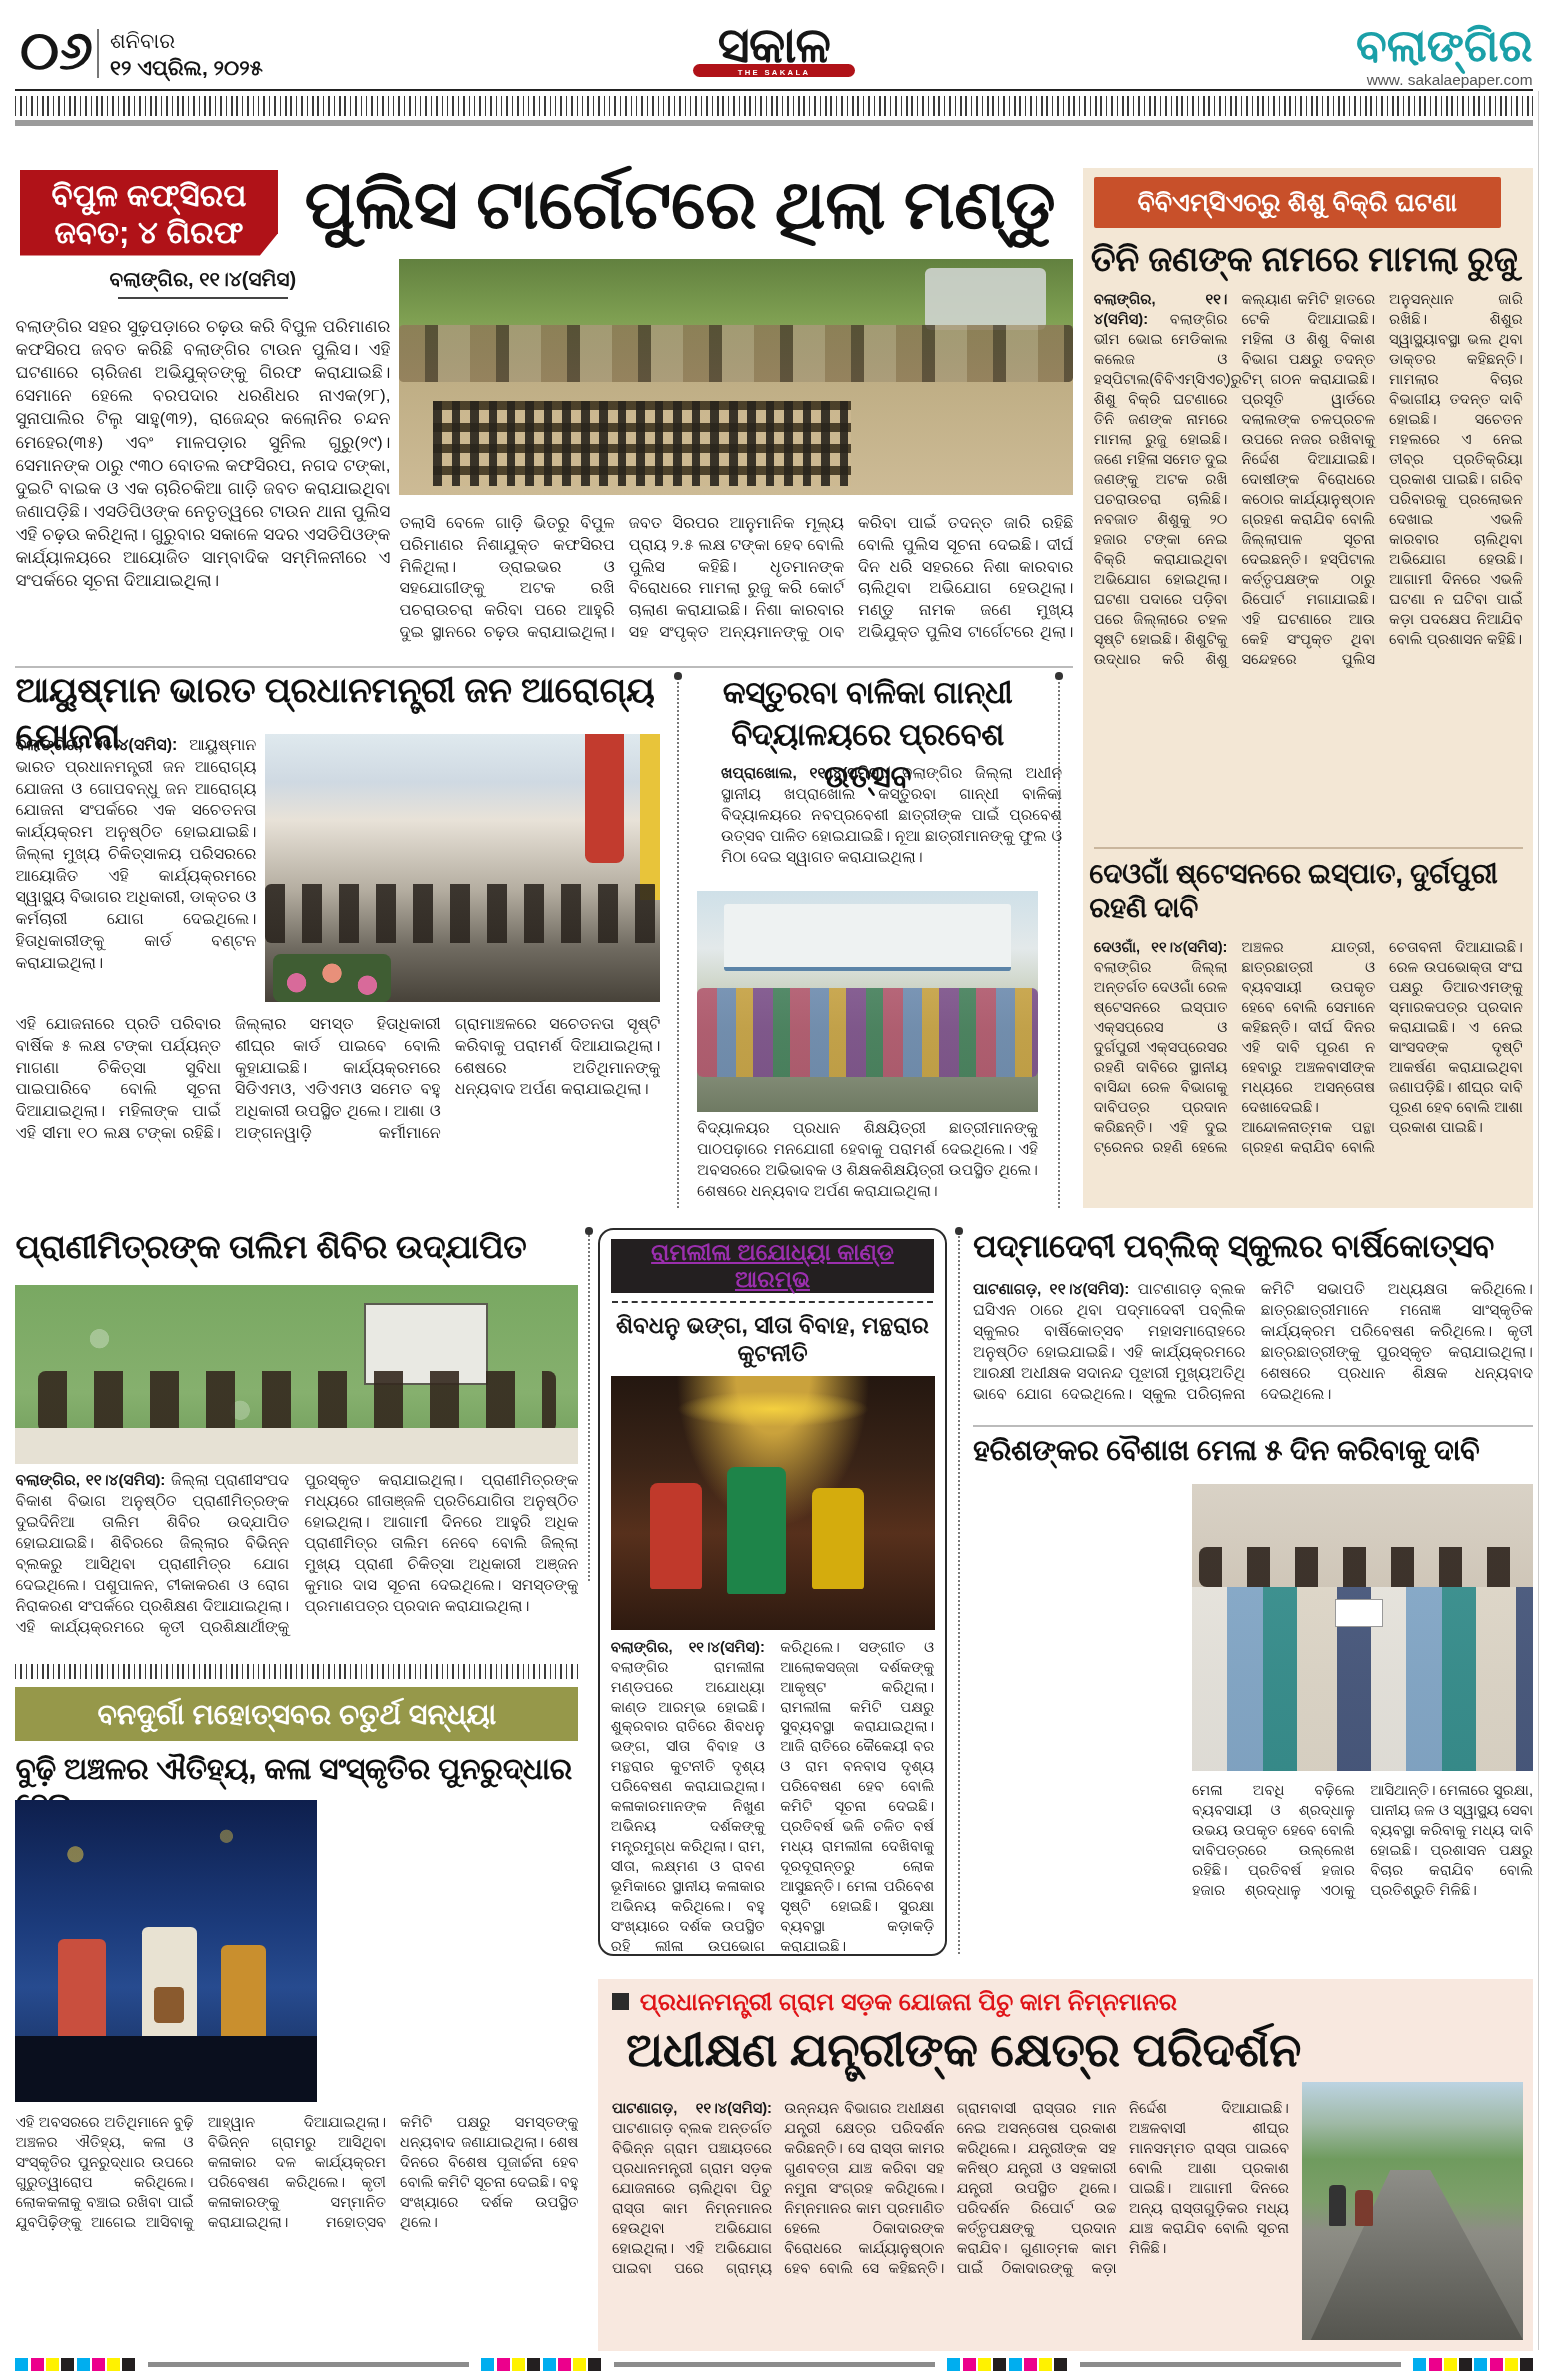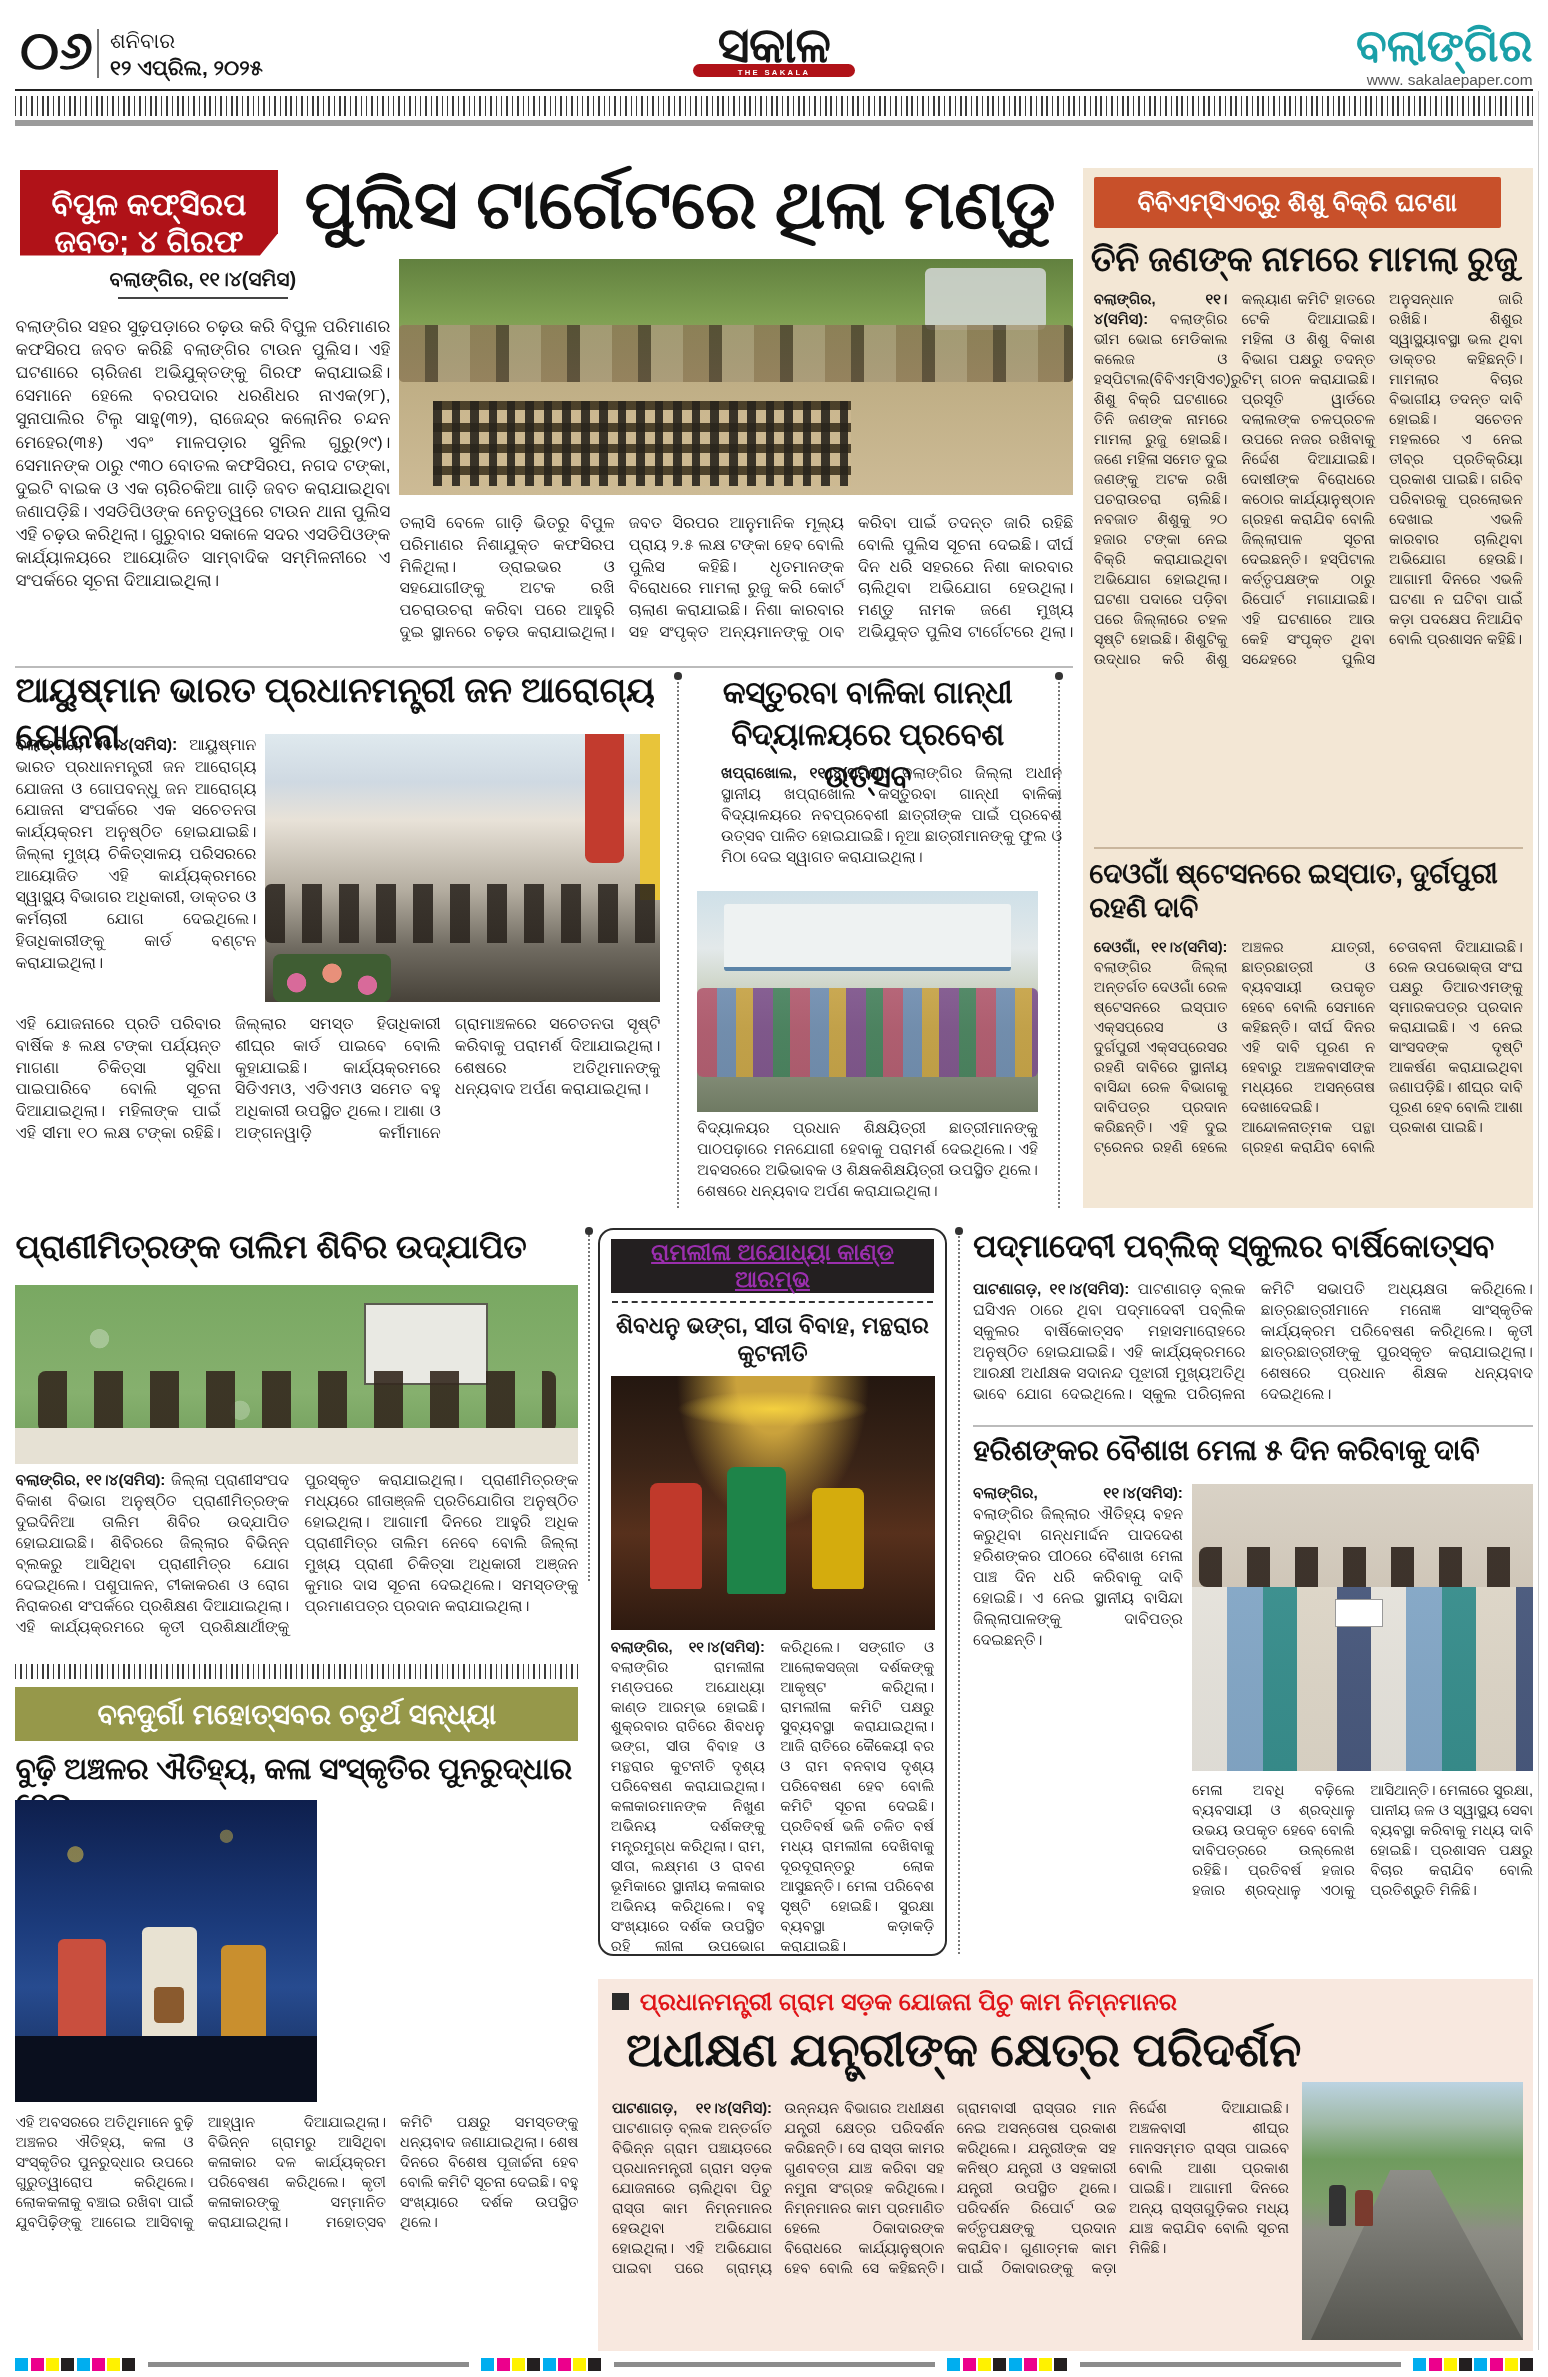--- a/index.html
+++ b/index.html
@@ -35,21 +35,21 @@
   #ed-name{right:15.4px;top:20px;font-size:45px;font-weight:800;color:var(--teal);text-align:right;}
   #ed-web{right:15.4px;top:71px;font-size:15.4px;color:#555;}
   #hd-rule{left:15.4px;top:89px;width:1518px;height:2.3px;background:#222;}
   #hd-stripes{left:15.4px;top:96px;width:1518px;height:20px;}
   #hd-gray{left:15.4px;top:120px;width:1518px;height:6.2px;background:var(--gray);}
   #redge{left:1538px;top:91px;width:0.8px;height:2259px;background:#ccc;}
 
   
   #lead{left:15.4px;top:168px;width:1058px;height:497px;}
   #lead .kicker{position:absolute;left:4.6px;top:1.5px;width:258px;height:86px;background:var(--red);
-    clip-path:polygon(0 0,100% 0,100% 74%,93% 100%,0 100%);color:#fff;text-align:center;padding-top:16px;}
+    clip-path:polygon(0 0,100% 0,100% 74%,93% 100%,0 100%);color:#fff;text-align:center;padding-top:7px;}
   #lead .kicker div{font-size:31px;font-weight:800;line-height:1.2;}
   #lead .headline{position:absolute;left:271px;top:-6.2px;width:787px;font-size:68px;text-align:center;line-height:1.25;}
   #lead .byline{position:absolute;left:0;top:100px;width:375px;text-align:center;font-size:20px;font-weight:700;}
   #lead .byline::after{content:"";display:block;width:170px;height:1.5px;background:#444;margin:6.2px auto 0;}
   #lead .b1{position:absolute;left:0;top:147px;width:375px;height:349px;font-size:17px;}
   #lead .b2{position:absolute;left:384px;top:344px;width:674px;height:151px;font-size:16px;}
   #ph-lead{left:399px;top:259px;width:674px;height:236px;background:
     linear-gradient(180deg,#62813f 0%,#7fa052 26%,#9aa36e 40%,#bfae85 52%,#cdbb96 100%);}
   #ph-lead .crowd{left:0;top:28%;width:100%;height:24%;
     background:repeating-linear-gradient(90deg,#8e7b57 0 26px,#4f4430 26px 39px,#a89a78 39px 71px);opacity:.85;border-radius:4.6px;}
@@ -312,24 +312,20 @@
     <div class="head hl">ପଦ୍ମାଦେବୀ ପବ୍ଲିକ୍ ସ୍କୁଲର ବାର୍ଷିକୋତ୍ସବ</div>
     <div class="body jt cols2">
       <span class="dl">ପାଟଣାଗଡ଼, ୧୧।୪(ସମିସ):</span>
       <span>ପାଟଣାଗଡ଼ ବ୍ଲକ ଘସିଏନ ଠାରେ ଥିବା ପଦ୍ମାଦେବୀ ପବ୍ଲିକ ସ୍କୁଲର ବାର୍ଷିକୋତ୍ସବ ମହାସମାରୋହରେ ଅନୁଷ୍ଠିତ ହୋଇଯାଇଛି। ଏହି କାର୍ଯ୍ୟକ୍ରମରେ ଆରକ୍ଷୀ ଅଧୀକ୍ଷକ ସଦାନନ୍ଦ ପୂଝାରୀ ମୁଖ୍ୟଅତିଥି ଭାବେ ଯୋଗ ଦେଇଥିଲେ। ସ୍କୁଲ ପରିଚାଳନା କମିଟି ସଭାପତି ଅଧ୍ୟକ୍ଷତା କରିଥିଲେ। ଛାତ୍ରଛାତ୍ରୀମାନେ ମନୋଜ୍ଞ ସାଂସ୍କୃତିକ କାର୍ଯ୍ୟକ୍ରମ ପରିବେଷଣ କରିଥିଲେ। କୃତୀ ଛାତ୍ରଛାତ୍ରୀଙ୍କୁ ପୁରସ୍କୃତ କରାଯାଇଥିଲା। ଶେଷରେ ପ୍ରଧାନ ଶିକ୍ଷକ ଧନ୍ୟବାଦ ଦେଇଥିଲେ।</span>
     </div>
   </div>
   <div class="abs" id="prule"></div>
 
   <div class="abs" id="hari">
     <div class="head hl">ହରିଶଙ୍କର ବୈଶାଖ ମେଳା ୫ ଦିନ କରିବାକୁ ଦାବି</div>
-    <div class="b1 jt">
-      <span class="dl">ବଲାଙ୍ଗିର, ୧୧।୪(ସମିସ):</span>
-      <span>ବଲାଙ୍ଗିର ଜିଲ୍ଲାର ଐତିହ୍ୟ ବହନ କରୁଥିବା ଗନ୍ଧମାର୍ଦ୍ଦନ ପାଦଦେଶ ହରିଶଙ୍କର ପୀଠରେ ବୈଶାଖ ମେଳା ପାଞ୍ଚ ଦିନ ଧରି କରିବାକୁ ଦାବି ହୋଇଛି। ଏ ନେଇ ସ୍ଥାନୀୟ ବାସିନ୍ଦା ଜିଲ୍ଲାପାଳଙ୍କୁ ଦାବିପତ୍ର ଦେଇଛନ୍ତି।</span>
-    </div>
     <div class="b2 jt cols2"><span>ମେଳା ଅବଧି ବଢ଼ିଲେ ବ୍ୟବସାୟୀ ଓ ଶ୍ରଦ୍ଧାଳୁ ଉଭୟ ଉପକୃତ ହେବେ ବୋଲି ଦାବିପତ୍ରରେ ଉଲ୍ଲେଖ ରହିଛି। ପ୍ରତିବର୍ଷ ହଜାର ହଜାର ଶ୍ରଦ୍ଧାଳୁ ଏଠାକୁ ଆସିଥାନ୍ତି। ମେଳାରେ ସୁରକ୍ଷା, ପାନୀୟ ଜଳ ଓ ସ୍ୱାସ୍ଥ୍ୟ ସେବା ବ୍ୟବସ୍ଥା କରିବାକୁ ମଧ୍ୟ ଦାବି ହୋଇଛି। ପ୍ରଶାସନ ପକ୍ଷରୁ ବିଚାର କରାଯିବ ବୋଲି ପ୍ରତିଶ୍ରୁତି ମିଳିଛି।</span></div>
   </div>
   <div class="photo" id="ph-hari">
     <div class="heads"></div>
     <div class="shirts"></div>
     <div class="paper"></div>
   </div>
 
   <div class="abs" id="bana">
     <div class="sbar stripes"></div>

